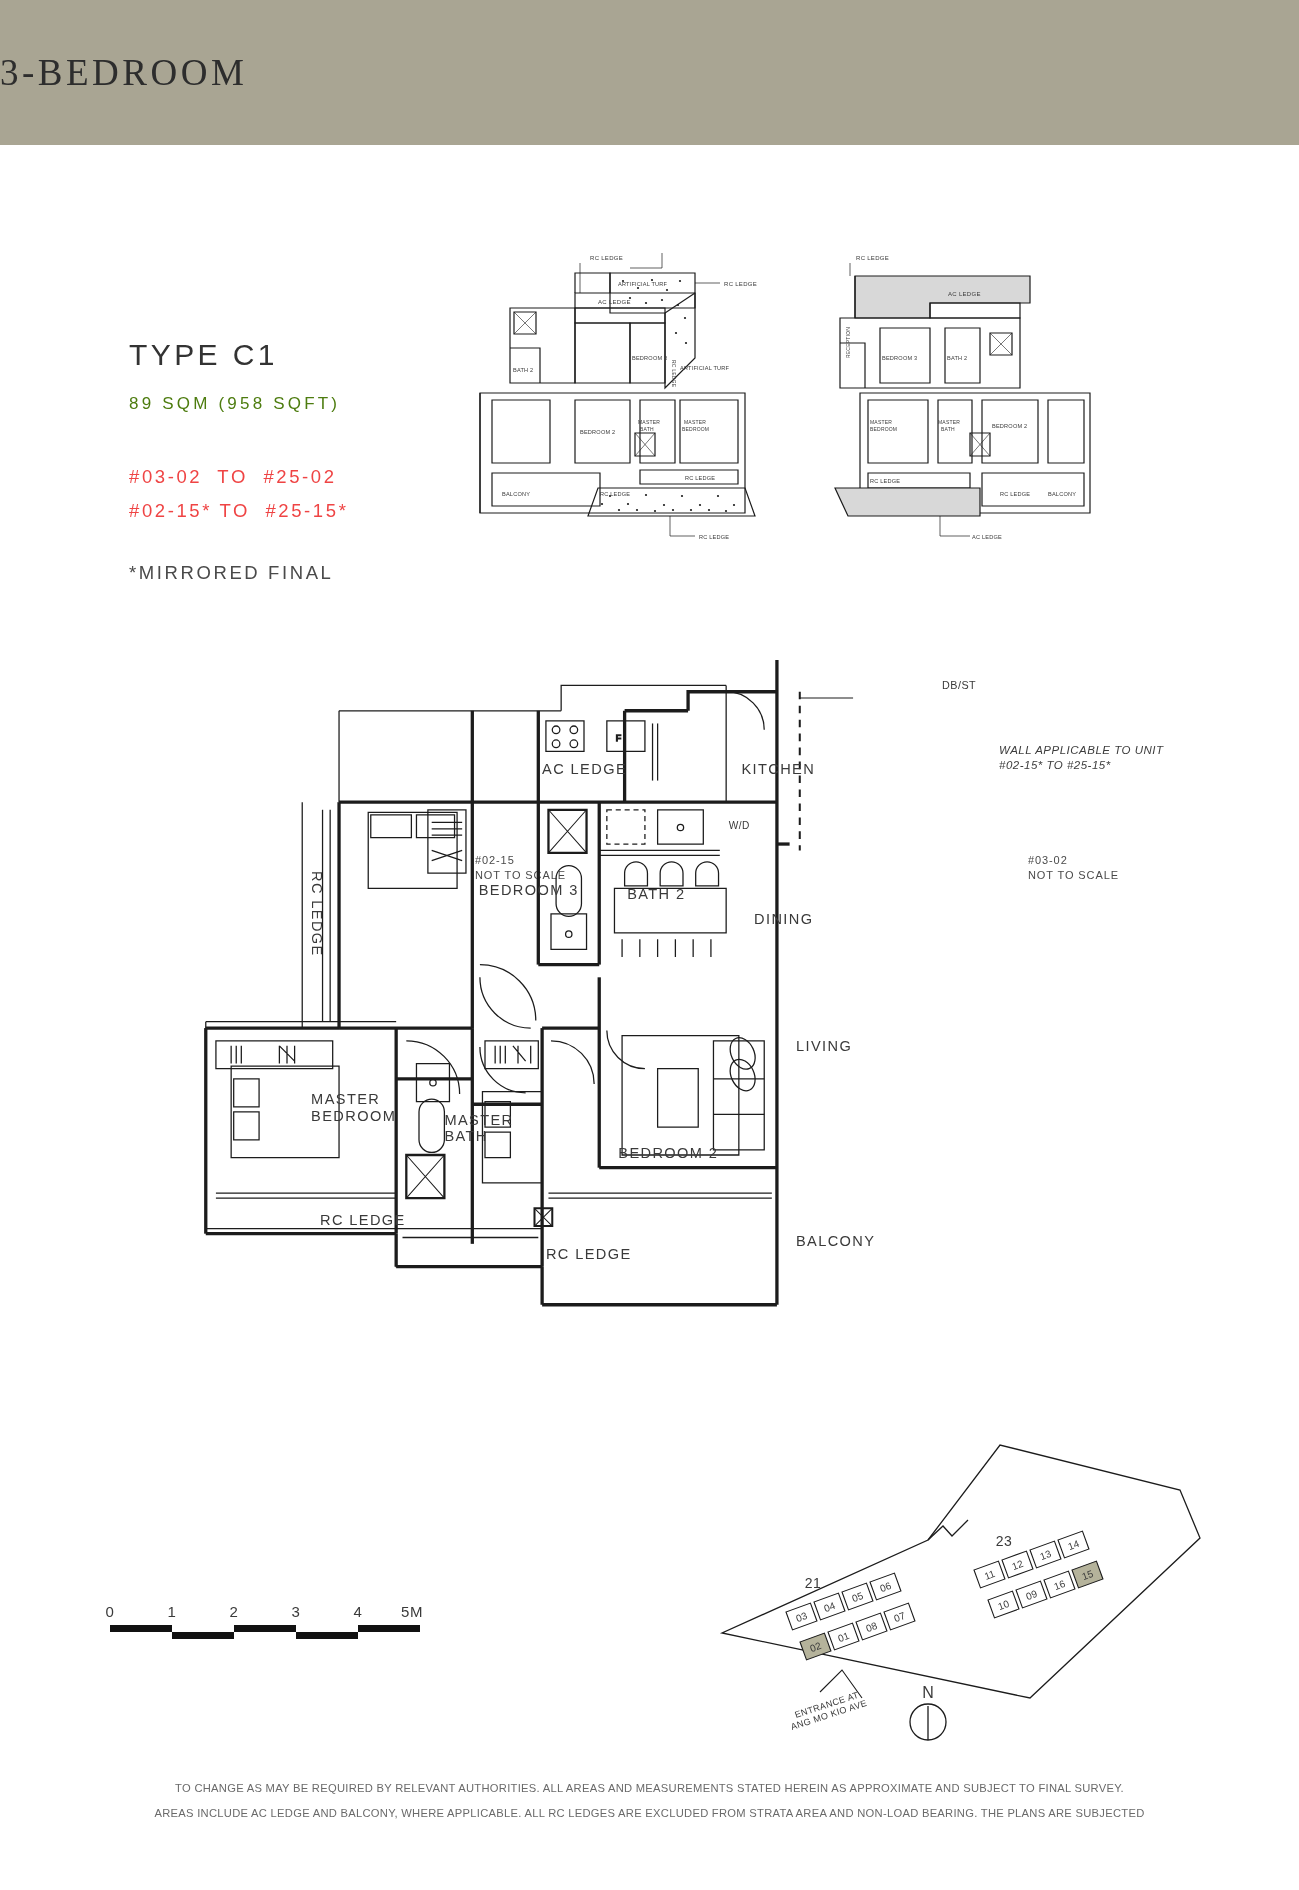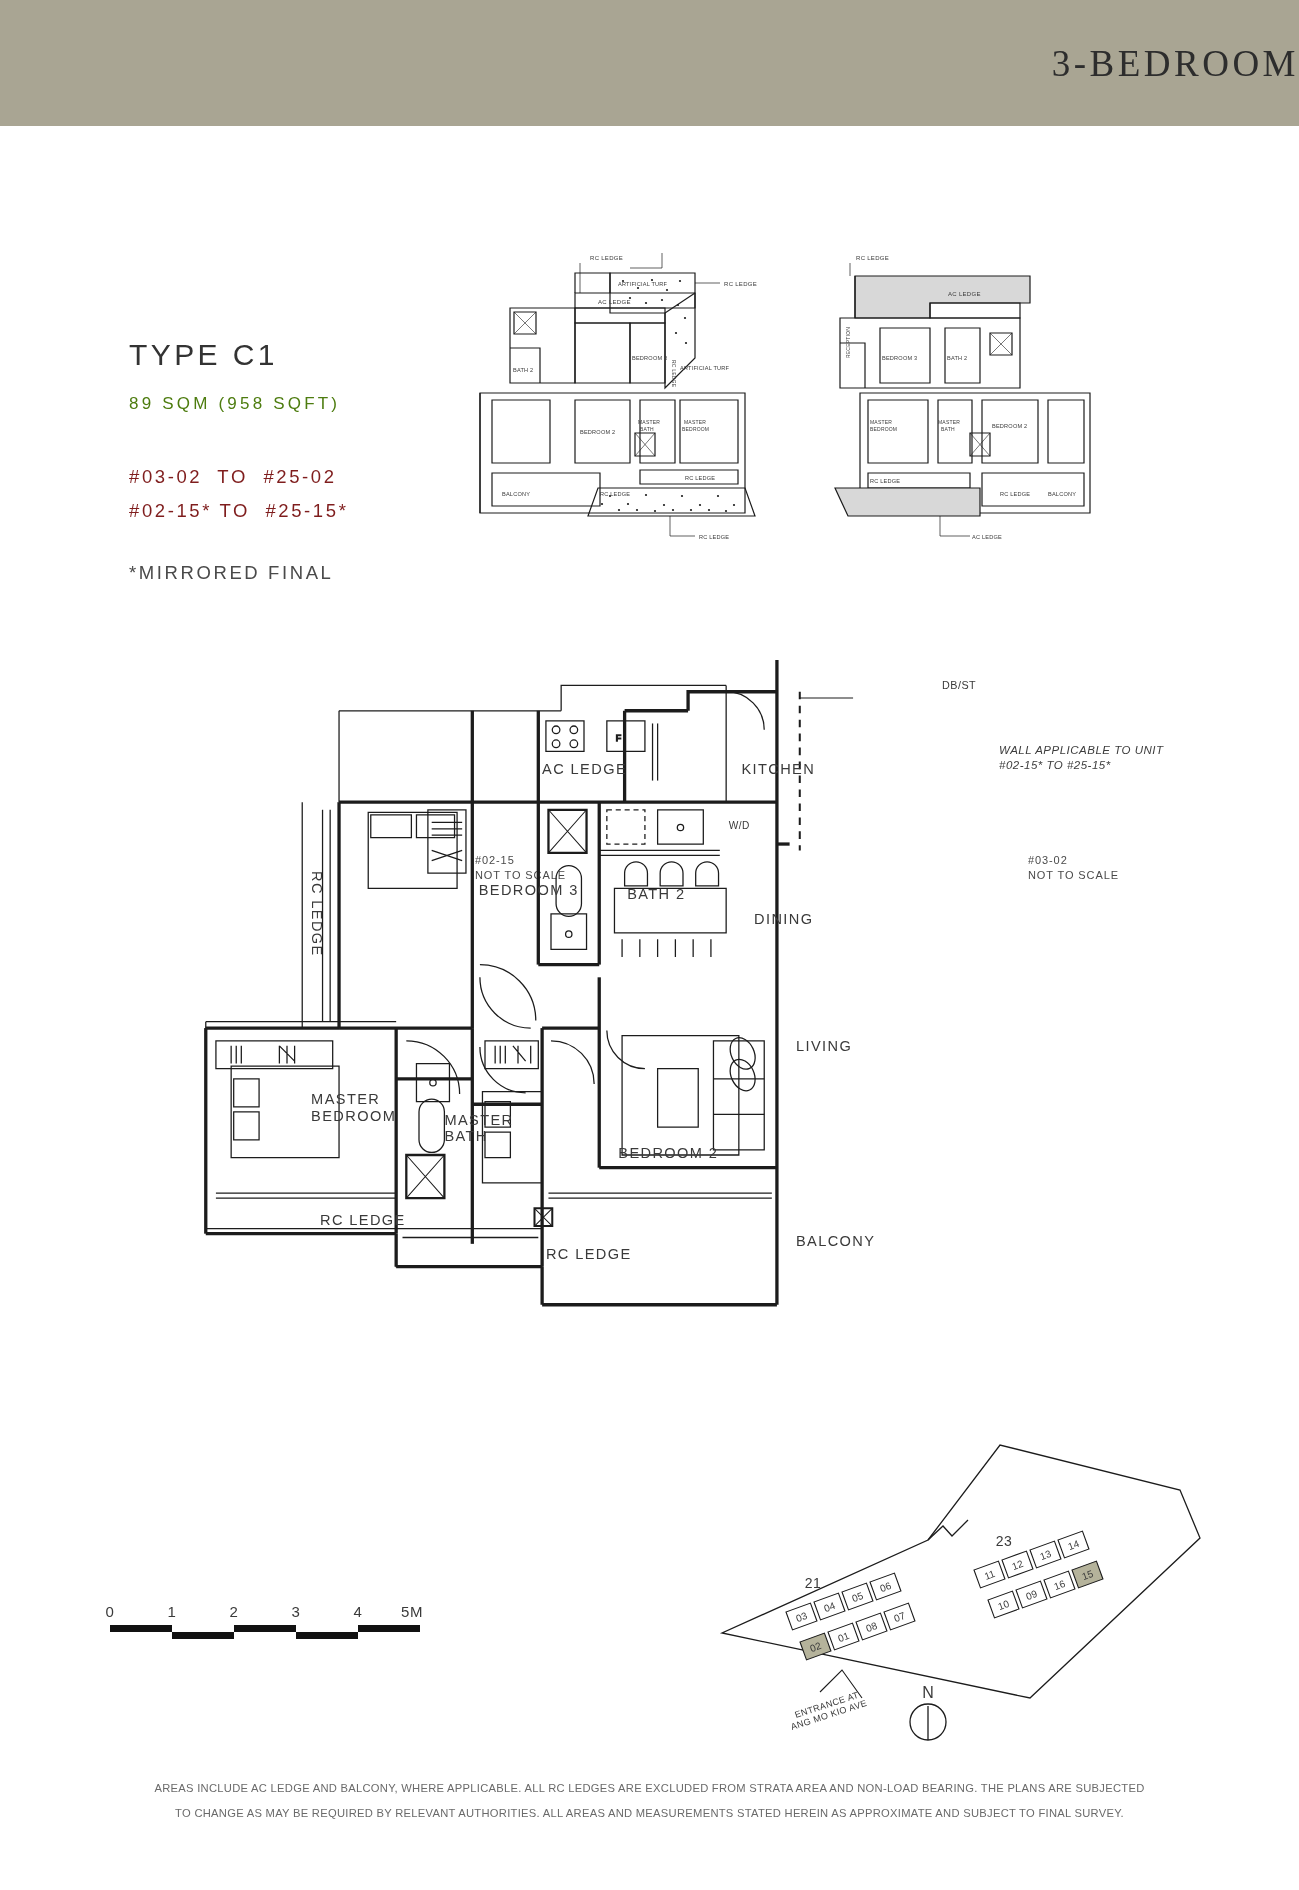--- a/index.html
+++ b/index.html
@@ -9,41 +9,41 @@
     width:1299px; height:1890px;
     background:#ffffff;
     font-family:"Liberation Sans", sans-serif;
     color:#3a3a3a;
     position:relative;
     overflow:hidden;
   }
 
   
   #header-bar {
-    position:absolute; left:0; top:0; width:1299px; height:126px;
+    position:absolute; left:0; top:0; width:1299px; height:145px;
     background:#a9a593;
-    display:flex; align-items:center; justify-content:flex-end;
+    display:flex; align-items:center; justify-content:flex-start;
   }
   #header-title {
     font-family:"Liberation Serif", serif;
     font-size:37px; letter-spacing:3.5px; color:#2d2d2d; font-weight:400;
   }
 
   
   #info-block { position:absolute; left:129px; top:310px; width:420px;margin-top:28px; }
   #type-title {
     font-size:30px; letter-spacing:3.4px; color:#333; font-weight:400;
     margin:0 0 22px 0;
   }
   #type-area {
     font-size:17px; letter-spacing:3.2px; color:#4d7c0f; font-weight:300;
     margin:0 0 52px 0;
   }
   .unit-range {
-    font-size:18.5px; letter-spacing:2.6px; color:#7f1d1d; font-weight:300;
+    font-size:18.5px; letter-spacing:2.6px; color:#ef4444; font-weight:300;
     margin:0 0 12px 0; white-space:pre;
   }
   #mirrored-note {
     font-size:18.5px; letter-spacing:2.6px; color:#4a4a4a; font-weight:300;
     margin:40px 0 0 0;
   }
 
   
   #keyplans { position:absolute; left:480px; top:248px; width:700px; height:300px; }
   .kp-caption {
@@ -538,15 +538,15 @@
 
     <g>
       <circle cx="228" cy="292" r="18" class="stroke" stroke-width="1.3"></circle>
       <path d="M228 276 L228 310" class="stroke" stroke-width="1.3"></path>
       <text class="lbl" x="228" y="268" font-size="16" text-anchor="middle">N</text>
     </g>
   </svg>
 </div>
 
 <div id="footer">
+  <p>TO CHANGE AS MAY BE REQUIRED BY RELEVANT AUTHORITIES. ALL AREAS AND MEASUREMENTS STATED HEREIN AS APPROXIMATE AND SUBJECT TO FINAL SURVEY.</p>
   <p>AREAS INCLUDE AC LEDGE AND BALCONY, WHERE APPLICABLE. ALL RC LEDGES ARE EXCLUDED FROM STRATA AREA AND NON-LOAD BEARING. THE PLANS ARE SUBJECTED</p>
-  <p>TO CHANGE AS MAY BE REQUIRED BY RELEVANT AUTHORITIES. ALL AREAS AND MEASUREMENTS STATED HEREIN AS APPROXIMATE AND SUBJECT TO FINAL SURVEY.</p>
 </div>
 
 </body></html>

